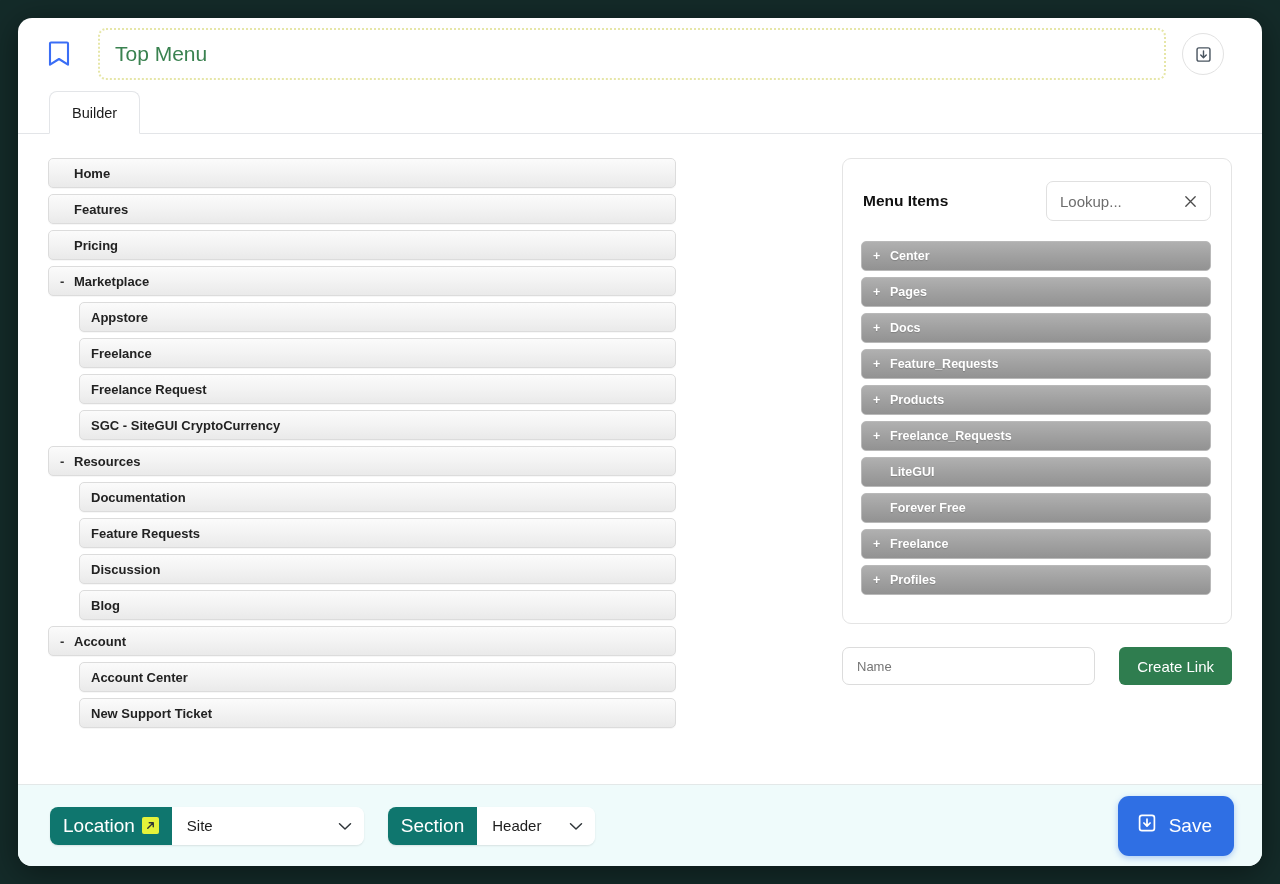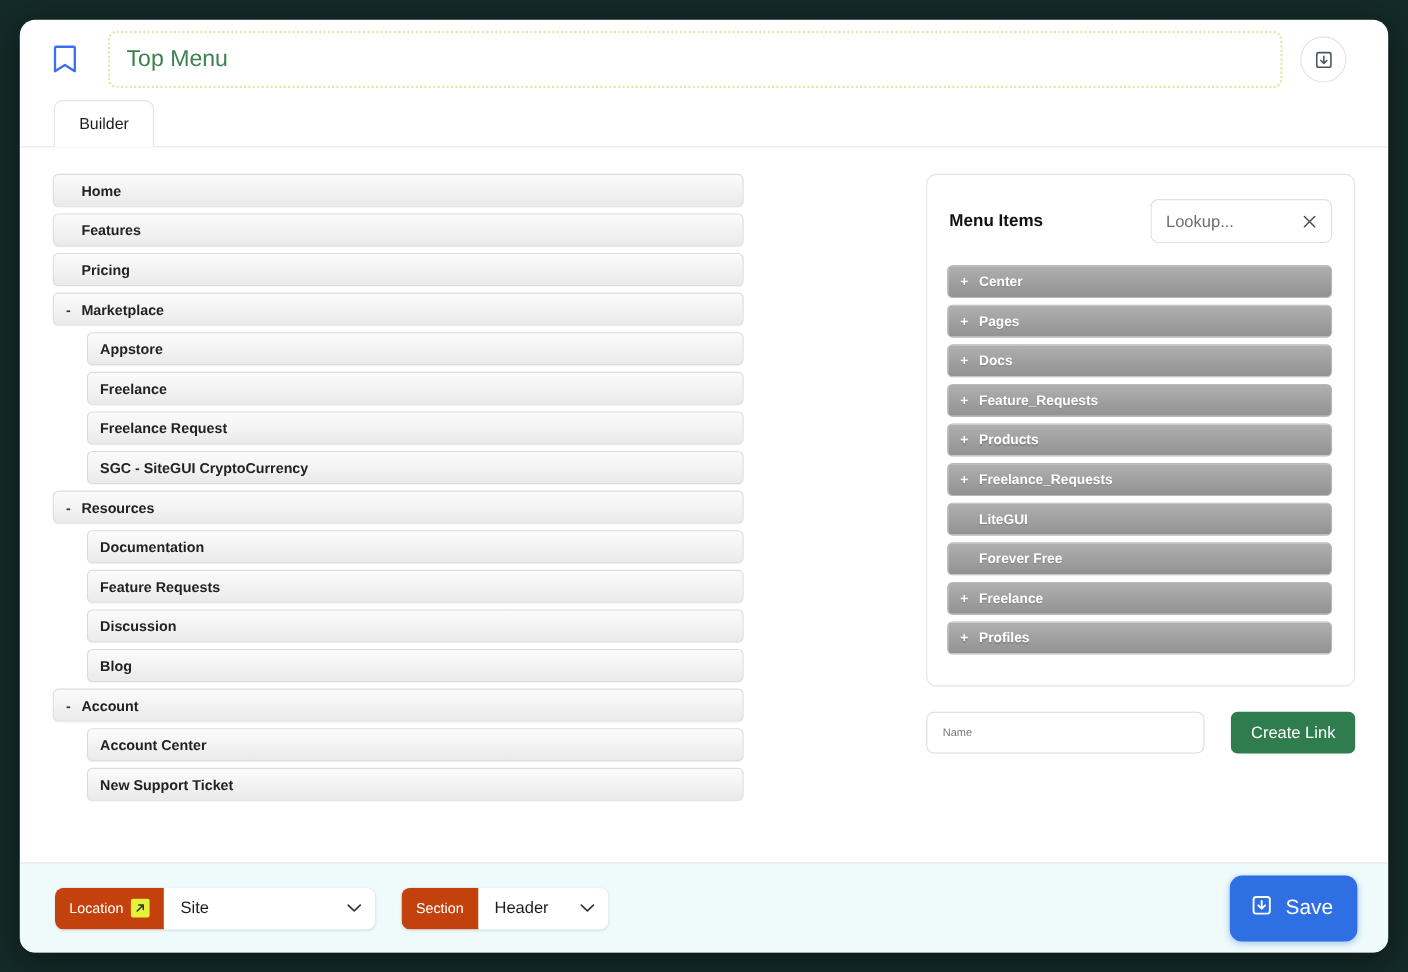--- a/index.html
+++ b/index.html
@@ -159,21 +159,21 @@
   .mi-item .plus { width: 17px; display: inline-block; }
 
   
   .create-row {
     display: flex; align-items: center; gap: 24px;
     margin-top: 23px;
   }
   .name-input {
     flex: 1 1 auto; height: 38px;
     border: 1px solid #dcdcdc; border-radius: 7px;
-    background: #fff; font-size: 10px; color: #6d6d6d;
+    background: #fff; font-size: 13px; color: #6d6d6d;
     padding: 0 14px;
     font-family: "Liberation Sans", sans-serif;
     outline: none;
   }
   .create-btn {
     height: 38px; padding: 0 18px;
     background: #2f7d4f; color: #fff;
     border: none; border-radius: 6px;
     font-size: 15px; font-family: "Liberation Sans", sans-serif;
     cursor: pointer;
@@ -188,24 +188,24 @@
     padding: 0 28px 0 32px;
     gap: 24px;
   }
   .seg {
     display: flex; align-items: center;
     border-radius: 8px; overflow: hidden;
     box-shadow: 0 1px 2px rgba(0,0,0,0.10);
     height: 38px;
   }
   .seg-label {
-    background: #c2410c; color: #fff;
+    background: #0f766e; color: #fff;
     height: 100%; display: flex; align-items: center; gap: 7px;
     padding: 0 13px;
-    font-size: 13px;
+    font-size: 19px;
     white-space: nowrap;
   }
   .ext-badge {
     width: 17px; height: 17px;
     background: #e5f23a;
     border-radius: 2px;
     display: inline-flex; align-items: center; justify-content: center;
   }
   .seg-select {
     background: #fff;

